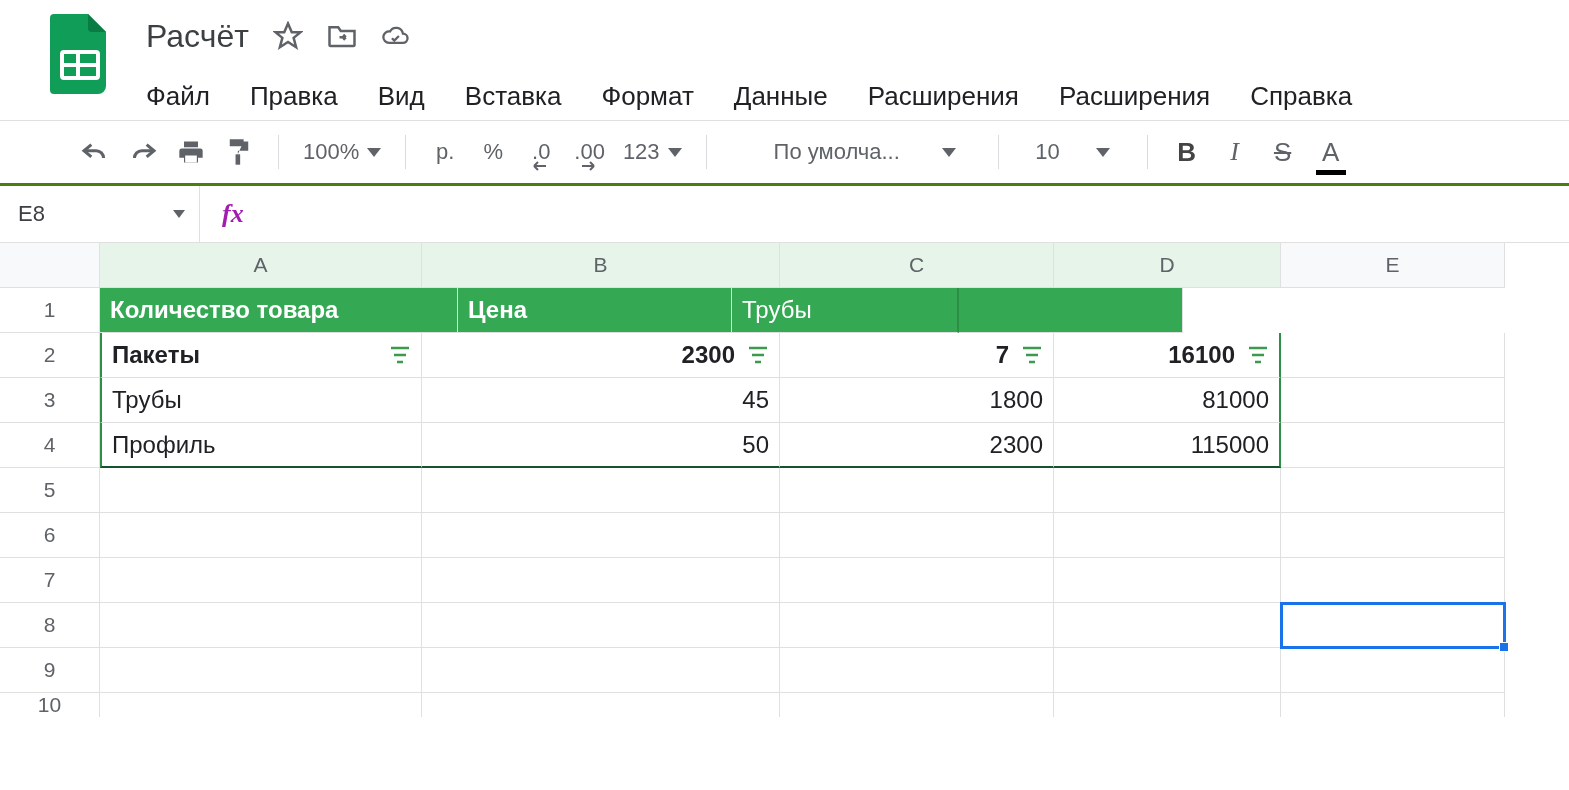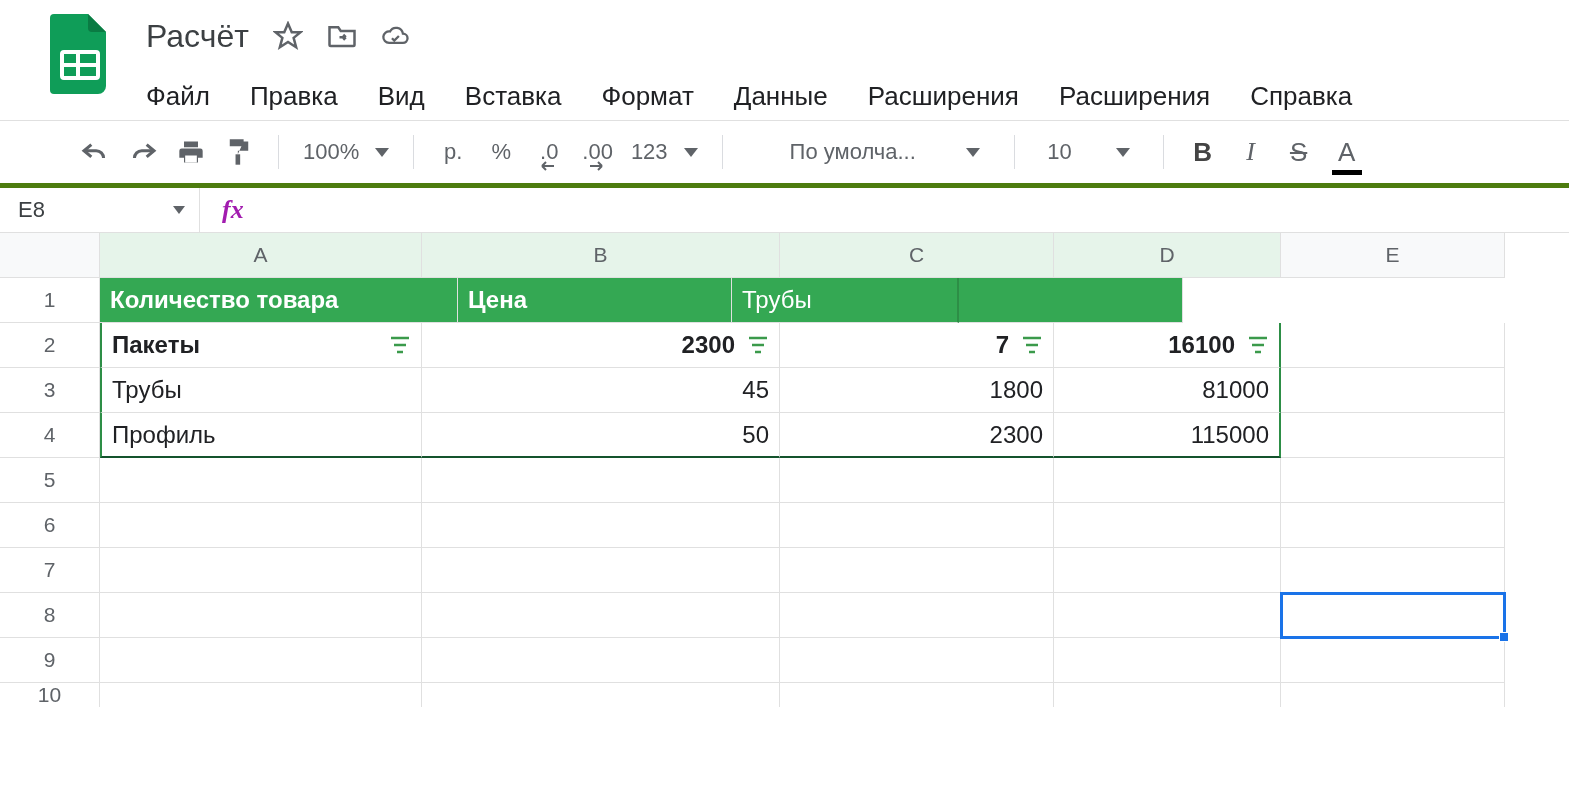--- a/index.html
+++ b/index.html
@@ -12,29 +12,29 @@
   .titleline { display:flex; align-items:center; gap:24px; height:52px; }
   .title { font-size: 32px; color:#3c4043; }
   .menuicon { width:30px; height:30px; display:flex; align-items:center; justify-content:center; color:#5f6368; cursor:pointer; }
   .menubar { display:flex; gap:40px; align-items:center; height:44px; margin-top:12px; }
   .menubar .m { font-size:26px; color:#202124; cursor:pointer; white-space:nowrap; }
   .hr1 { height:1px; background:#e0e0e0; margin-top:2px; }
   
   .toolbar { display:flex; align-items:center; gap:18px; padding:14px 80px 14px 80px; height:62px; color:#5f6368; font-size:22px; }
   .tbbtn { display:flex; align-items:center; justify-content:center; min-width:30px; height:34px; cursor:pointer; }
   .tbsep { width:1px; height:34px; background:#dadce0; margin:0 6px; }
-  .tbdrop { display:flex; align-items:center; gap:16px; cursor:pointer; }
+  .tbdrop { display:flex; align-items:center; gap:8px; cursor:pointer; }
   .tbdrop .dd { width:0;height:0;border-left:7px solid transparent;border-right:7px solid transparent;border-top:9px solid #5f6368; }
   .bold { font-weight:700; font-size:26px; color:#444; }
   .italic { font-style:italic; font-size:26px; color:#5f6368; font-family:Georgia,serif; }
   .strike { text-decoration:line-through; font-size:26px; color:#5f6368; }
   .under { font-size:26px; color:#5f6368; position:relative; }
   .under::after { content:""; position:absolute; left:0; right:0; bottom:-6px; height:5px; background:#000; }
   
-  .formularow { display:flex; align-items:center; height:50px; border-top:5px solid #4d7c0f; border-bottom:1px solid #e0e0e0; }
+  .formularow { display:flex; align-items:center; height:60px; border-top:3px solid #4d7c0f; border-bottom:1px solid #e0e0e0; }
   .namebox { width:200px; padding-left:18px; font-size:22px; color:#3c4043; display:flex; align-items:center; }
   .namebox .dd { margin-left:auto; margin-right:14px; width:0;height:0;border-left:6px solid transparent;border-right:6px solid transparent;border-top:8px solid #5f6368; }
   .namebox { border-right:1px solid #e0e0e0; height:100%; }
   .fx { font-style:italic; font-family:Georgia,serif; color:#a21caf; font-size:26px; padding:0 22px;font-weight:bold; }
   .formula-input { flex:1; height:100%; border:none; outline:none; font-size:20px; }
   
   .grid { display:flex; }
   .rowhdrs { display:flex; flex-direction:column; }
   .corner { width:100px; height:45px; background:#f8f9fa; border-right:1px solid #e0e0e0; border-bottom:1px solid #e0e0e0; }
   .rowhdr { width:100px; height:45px; display:flex; align-items:center; justify-content:center; font-size:21px; color:#5f6368; border-right:1px solid #e0e0e0; border-bottom:1px solid #e0e0e0; background:#fff; cursor:pointer; }

